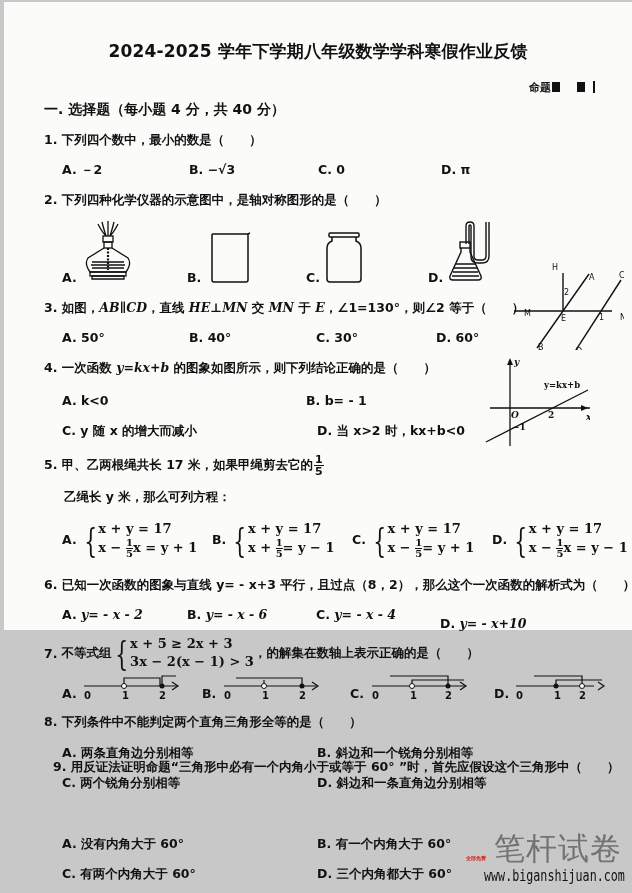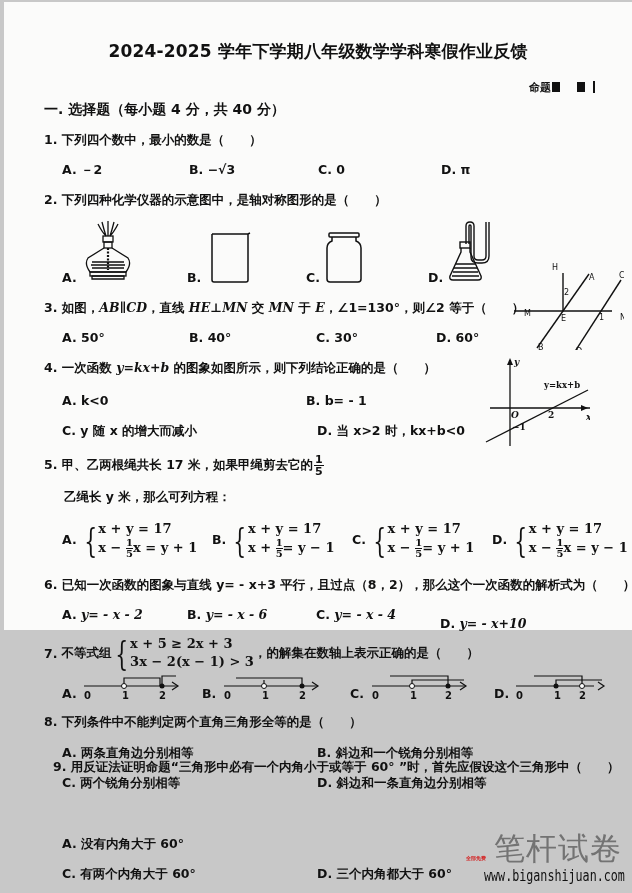--- a/index.html
+++ b/index.html
@@ -318,19 +318,20 @@
   <div class="abs opt" style="left:58px;top:743px;"><span>A.</span> <span>两条直角边分别相等</span></div>
   <div class="abs opt" style="left:313px;top:743px;"><span>B.</span> <span>斜边和一个锐角分别相等</span></div>
   <div class="abs opt" style="left:58px;top:773px;"><span>C.</span> <span>两个锐角分别相等</span></div>
   <div class="abs opt" style="left:313px;top:773px;"><span>D.</span> <span>斜边和一条直角边分别相等</span></div>
 
   <div class="abs q" style="left:40px;top:757px;margin-left:9px;">
     <span>9.</span>
     <span>用反证法证明命题“三角形中必有一个内角小于或等于 60° ”时，首先应假设这个三角形中（　　）</span>
   </div>
   <div class="abs opt" style="left:58px;top:834px;"><span>A.</span> <span>没有内角大于 60°</span></div>
+  <div class="abs opt" style="left:313px;top:834px;"><span>B.</span> <span>有一个内角大于 60°</span></div>
   <div class="abs opt" style="left:58px;top:864px;"><span>C.</span> <span>有两个内角大于 60°</span></div>
   <div class="abs opt" style="left:313px;top:864px;"><span>D.</span> <span>三个内角都大于 60°</span></div>
 
   <div class="abs watermark-big">笔杆试卷</div>
   <div class="abs watermark-red">全部免费</div>
   <div class="abs watermark-url">www.biganshijuan.com</div>
 </div>
 
 </body></html>

